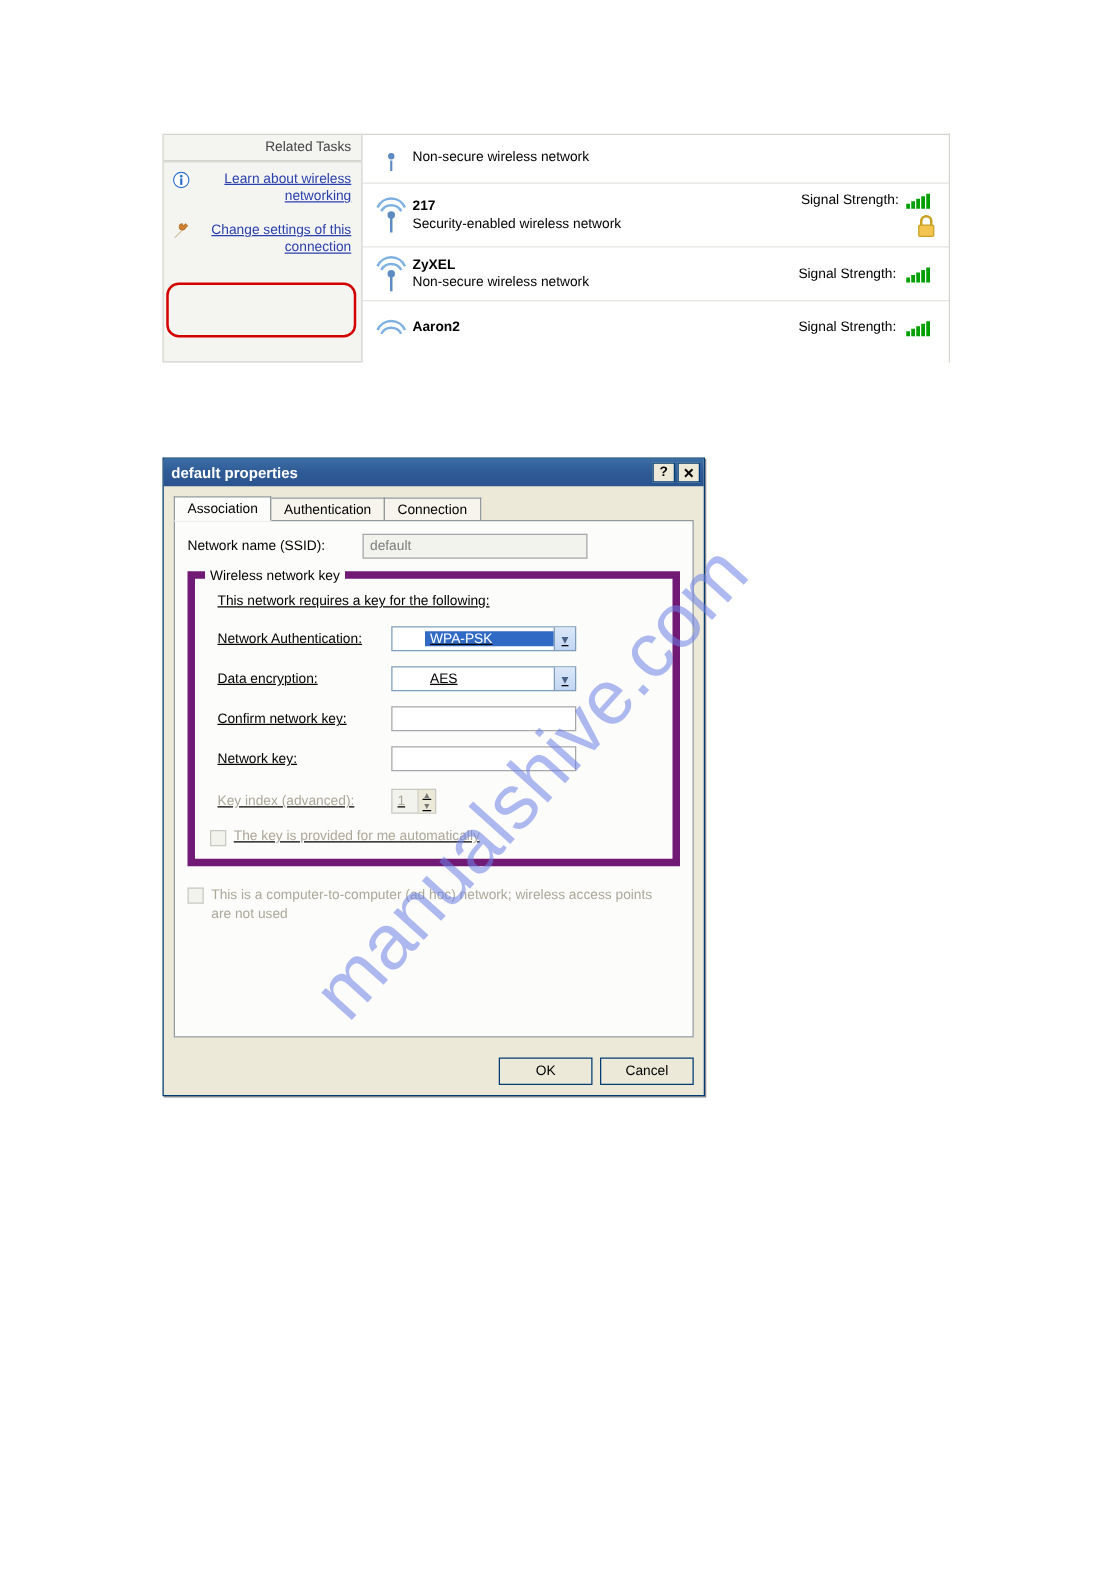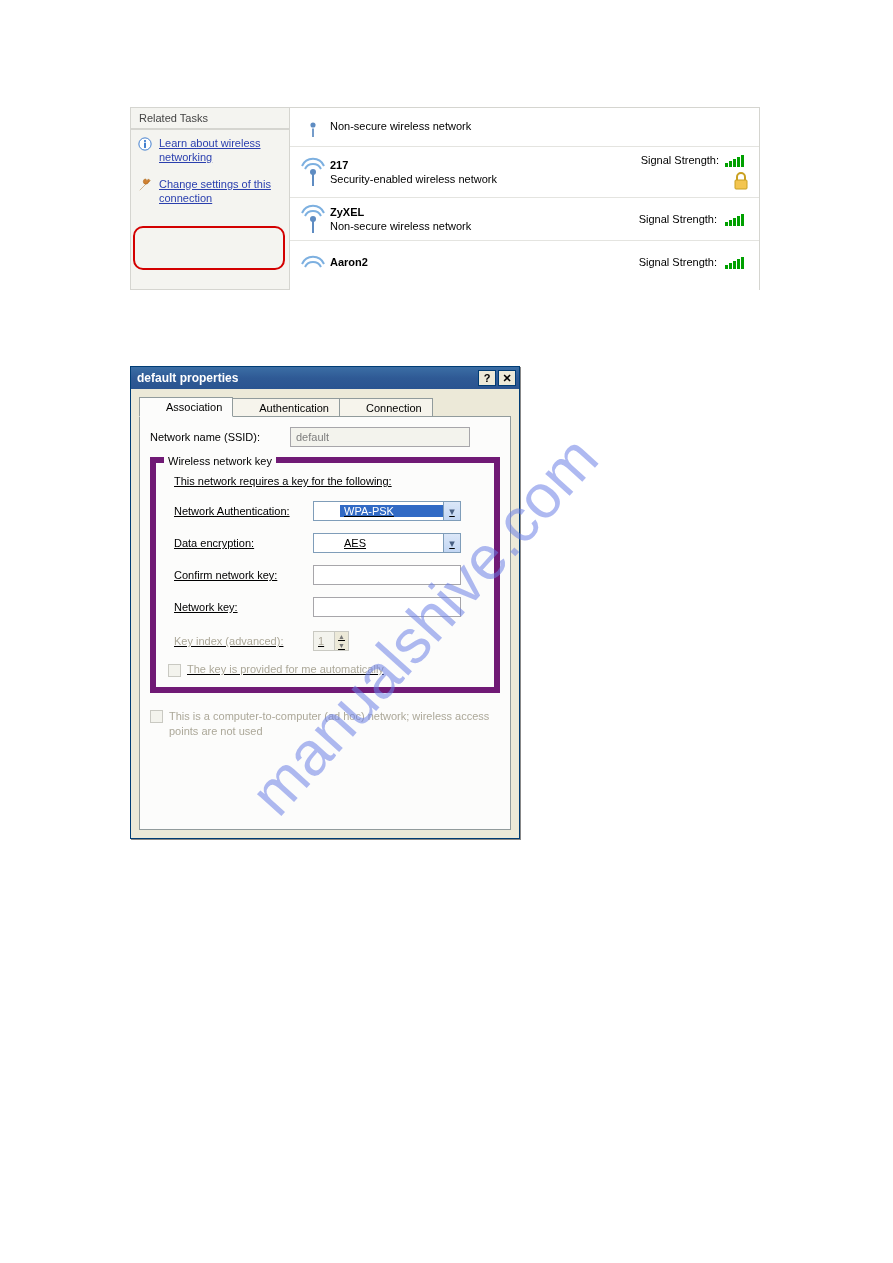--- a/index.html
+++ b/index.html
@@ -20,20 +20,21 @@
     left: 130px; top: 107px;
     width: 630px; height: 183px;
     display: flex;
   }
   .sidebar {
     width: 160px;
     background: #f4f4f0;
     border: 1px solid #d5d5d0;
     padding: 0;
     position: relative;
+    text-align: right;
   }
   .sidebar-header {
     padding: 4px 8px 4px 8px;
     font-size: 11px;
     color: #444;
     border-bottom: 1px solid #d5d5d0;
   }
   .sidebar-divider {
     height: 1px; background: #d5d5d0;
   }
@@ -96,21 +97,21 @@
   .sig-bars span:nth-child(2){height:6px}
   .sig-bars span:nth-child(3){height:8px}
   .sig-bars span:nth-child(4){height:10px}
   .sig-bars span:nth-child(5){height:12px}
   .lock-wrap { width: 20px; height: 20px; display:flex; align-items:center; justify-content:center; }
 
   
   .dialog {
     position: absolute;
     left: 130px; top: 366px;
-    width: 390px;
+    width: 434px;
     background: #ece9d8;
     border: 1px solid #003c74;
     font-size: 11px;
     color: #000;
     box-shadow: 1px 1px 0 #888;
   }
   .titlebar {
     background: linear-gradient(to bottom, #3b6ea5 0%, #2f5a95 50%, #2a5490 100%);
     color: #fff;
     display: flex;
@@ -126,21 +127,21 @@
     background: #ece9d8;
     border: 1px solid #003c74;
     display:flex; align-items:center; justify-content:center;
     font-weight:bold; color:#000; font-size:11px;
     cursor: pointer;
   }
   .dlg-body { padding: 6px 8px 8px 8px; }
 
   .tab-row { display:flex; height:22px; align-items:flex-end; margin-bottom:-1px; }
   .tab {
-    padding: 3px 10px 3px 26px;
+    padding: 3px 10px 3px 10px;
     border: 1px solid #919b9c;
     border-bottom: none;
     background: #f6f4ec;
     margin-right: -1px;
     color: #000;
     cursor: pointer;
   }
   .tab.active {
     background: #fcfcfb;
     border-bottom: 1px solid #fcfcfb;
@@ -448,20 +449,24 @@
           </div>
         </div>
 
         <div class="check-row disabled-text" style="margin-top:16px; padding-right:6px;">
           <div class="chk"></div>
           <span style="line-height:1.4;">This is a computer-to-computer (ad hoc) network; wireless access points are not used</span>
         </div>
 
       </div>
     </div>
+    <div class="btn-row">
+      <button class="btn">OK</button>
+      <button class="btn">Cancel</button>
+    </div>
   </div>
 
   <div class="watermark">
     <svg viewBox="0 0 540 620">
       <text x="270" y="330" class="wm-text" font-size="62" text-anchor="middle" transform="rotate(-48 270 330)">manualshive.com</text>
     </svg>
   </div>
 
 </div>
 

